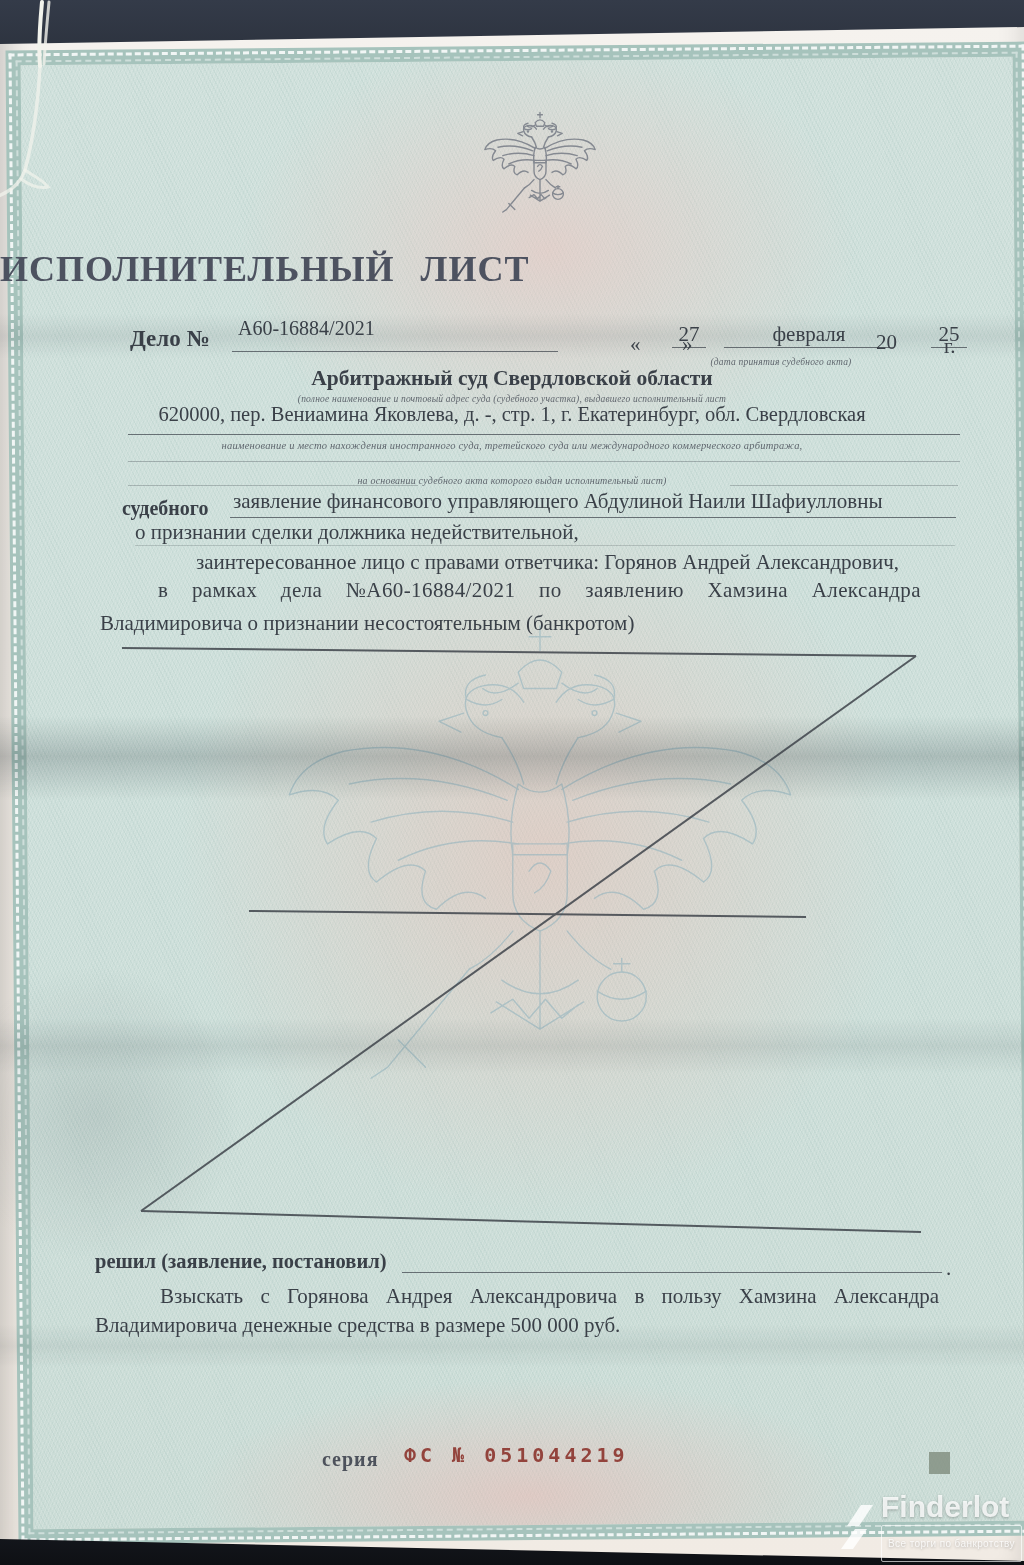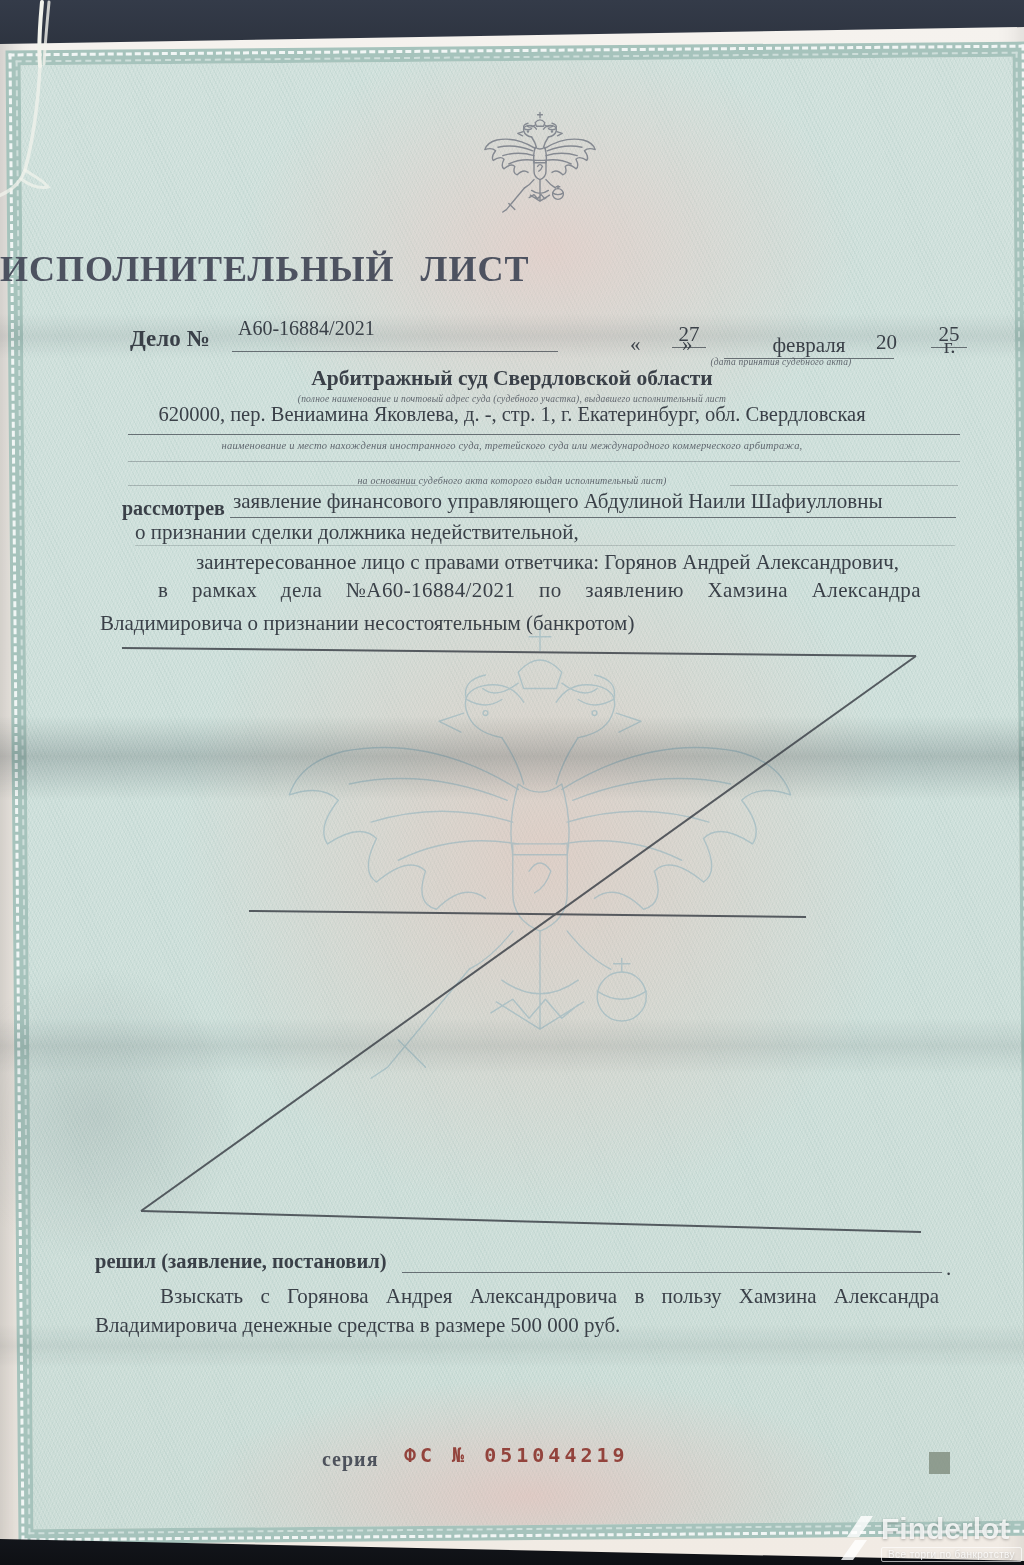--- a/index.html
+++ b/index.html
@@ -50,21 +50,21 @@
   
   .strike{position:absolute;inset:0;pointer-events:none;}
   
   .thread{position:absolute;left:0;top:0;pointer-events:none;}
   
   .fl{position:absolute;right:2px;bottom:3px;display:flex;align-items:center;gap:7px;
       color:rgba(255,255,255,.82);font-family:"Liberation Sans",sans-serif;
       text-shadow:0 1px 3px rgba(0,0,0,.28);}
   .fl .brand{font-size:30px;font-weight:bold;line-height:1;}
   .fl .tagline{margin-top:3px;font-size:10px;letter-spacing:.4px;border:1px solid rgba(255,255,255,.65);
-      border-radius:2px;padding:1px 6px;display:inline-block;}
+      border-radius:2px;padding:12px 6px;display:inline-block;}
 </style>
 </head>
 <body>
 
 <div class="stage">
 
   <svg width="0" height="0" style="position:absolute" aria-hidden="true">
     <defs>
       <symbol id="eagle" viewBox="0 0 200 200">
         <g fill="none" stroke="currentColor" stroke-width="1.4" stroke-linecap="round" stroke-linejoin="round">
@@ -116,37 +116,37 @@
 
       <h1 class="abs title" style="top:248px;left:0">ИСПОЛНИТЕЛЬНЫЙ ЛИСТ</h1>
 
       <div class="abs t b" style="left:130px;top:326px;font-size:23px">Дело №</div>
       <div class="abs" style="left:238px;top:317px;font-size:20px">А60-16884/2021</div>
       <div class="abs rule" style="left:232px;top:351px;width:326px"></div>
 
       <div class="abs t" style="left:630px;top:332px">«</div>
       <div class="abs ufield" style="left:644px;top:322px;width:34px;font-size:21px">27</div>
       <div class="abs t" style="left:682px;top:332px">»</div>
-      <div class="abs ufield" style="left:696px;top:333px;width:170px;font-size:21px">февраля</div>
+      <div class="abs ufield" style="left:696px;top:322px;width:170px;font-size:21px">февраля</div>
       <div class="abs cap" style="left:676px;top:357px;width:210px;font-size:9.5px">(дата принятия судебного акта)</div>
       <div class="abs t" style="left:876px;top:330px">20</div>
       <div class="abs ufield" style="left:903px;top:322px;width:36px;font-size:21px">25</div>
       <div class="abs t" style="left:944px;top:334px">г.</div>
 
       <div class="abs cap" style="top:394px;font-size:9.5px">(полное наименование и почтовый адрес суда (судебного участка), выдавшего исполнительный лист</div>
       <div class="abs b" style="top:366px;width:100%;text-align:center;font-size:21.5px">Арбитражный суд Свердловской области</div>
       <div class="abs" style="top:403px;width:100%;text-align:center;font-size:20.5px">620000, пер. Вениамина Яковлева, д. -, стр. 1, г. Екатеринбург, обл. Свердловская</div>
       <div class="abs rule" style="left:128px;top:434px;width:832px"></div>
       <div class="abs cap" style="top:440px;font-size:10.5px">наименование и место нахождения иностранного суда, третейского суда или международного коммерческого арбитража,</div>
       <div class="abs rule" style="left:128px;top:461px;width:832px;opacity:.45"></div>
       <div class="abs cap" style="top:475px;font-size:10px">на основании судебного акта которого выдан исполнительный лист)</div>
       <div class="abs rule" style="left:128px;top:485px;width:290px;opacity:.4"></div>
       <div class="abs rule" style="left:730px;top:485px;width:228px;opacity:.4"></div>
 
-      <div class="abs b" style="left:122px;top:497px;font-size:20px">рассмотрев</div>
+      <div class="abs b" style="left:122px;top:497px;font-size:20px">судебного</div>
       <div class="abs t" style="left:233px;top:489px">заявление финансового управляющего Абдулиной Наили Шафиулловны</div>
       <div class="abs rule" style="left:230px;top:517px;width:726px"></div>
       <div class="abs t" style="left:135px;top:520px">о признании сделки должника недействительной,</div>
       <div class="abs rule" style="left:135px;top:545px;width:820px;opacity:.3"></div>
 
       <div class="abs t" style="left:196px;top:550px">заинтересованное лицо с правами ответчика: Горянов Андрей Александрович,</div>
       <div class="abs t" style="left:158px;top:578px;word-spacing:18px;letter-spacing:.4px">в рамках дела №А60-16884/2021 по заявлению Хамзина Александра</div>
       <div class="abs t" style="left:100px;top:611px">Владимировича о признании несостоятельным (банкротом)</div>
 
       <svg class="strike" width="1024" height="1565" viewBox="0 0 1024 1565">

